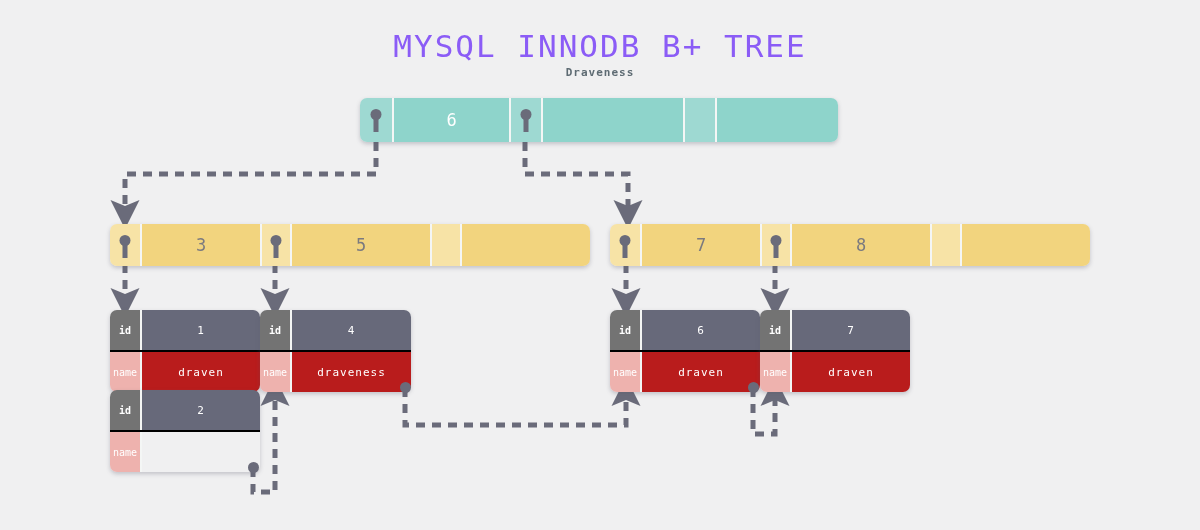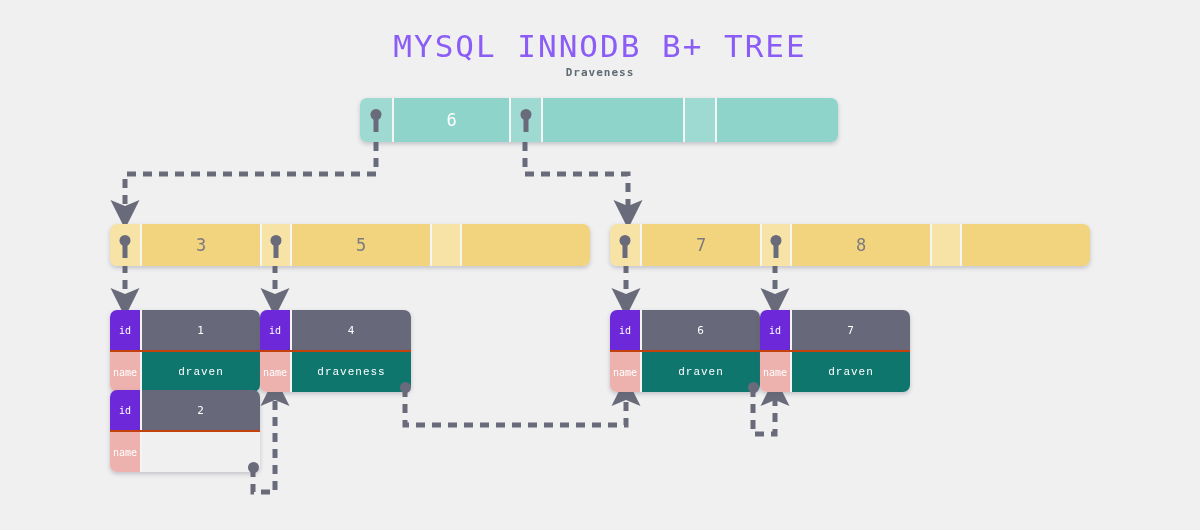--- a/index.html
+++ b/index.html
@@ -60,38 +60,38 @@
 
   
   .leaf{
     position:absolute;
     border-radius:7px;
     overflow:hidden;
     box-shadow:0 2px 4px rgba(90,90,105,.30);
     box-sizing:border-box;
   }
   .leaf-row{display:flex;height:40px;}
-  .leaf-row+.leaf-row{border-top:2px solid #c2410c;}
+  .leaf-row+.leaf-row{border-top:2px solid #000000;}
   .lbl{
     width:32px;flex:0 0 32px;
     display:flex;align-items:center;justify-content:center;
     font-size:10px;color:#ffffff;
     border-right:2px solid #f4f6f5;
     box-sizing:border-box;
   }
   .val{
     flex:1 1 auto;
     display:flex;align-items:center;justify-content:center;
     font-size:11px;color:#ffffff;letter-spacing:1px;
     box-sizing:border-box;
   }
-  .row-id .lbl{background:#6d28d9;}
+  .row-id .lbl{background:#737373;font-weight:bold;}
   .row-id .val{background:#67697a;}
   .row-name .lbl{background:#eeb2ae;}
-  .row-name .val{background:#0f766e;font-family:Liberation Mono, monospace;}
+  .row-name .val{background:#b91c1c;}
 
   
   .pdot{
     position:absolute;
     left:50%;top:11px;transform:translateX(-50%);
     width:11px;height:11px;border-radius:50%;
     background:#6a6b7a;
   }
   .pstem{
     position:absolute;

